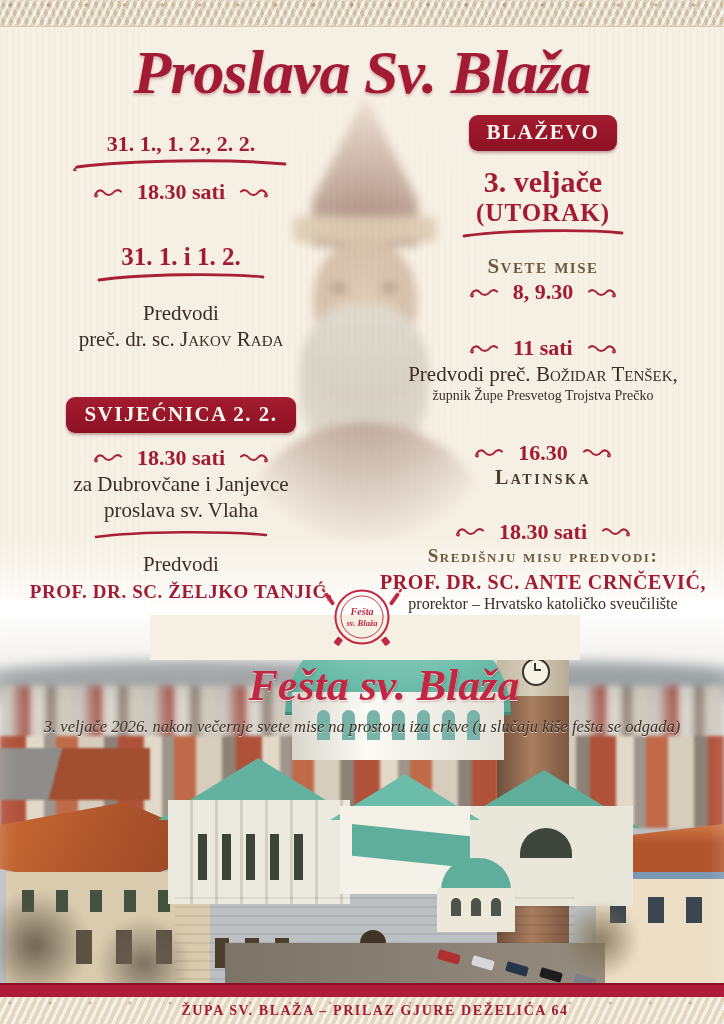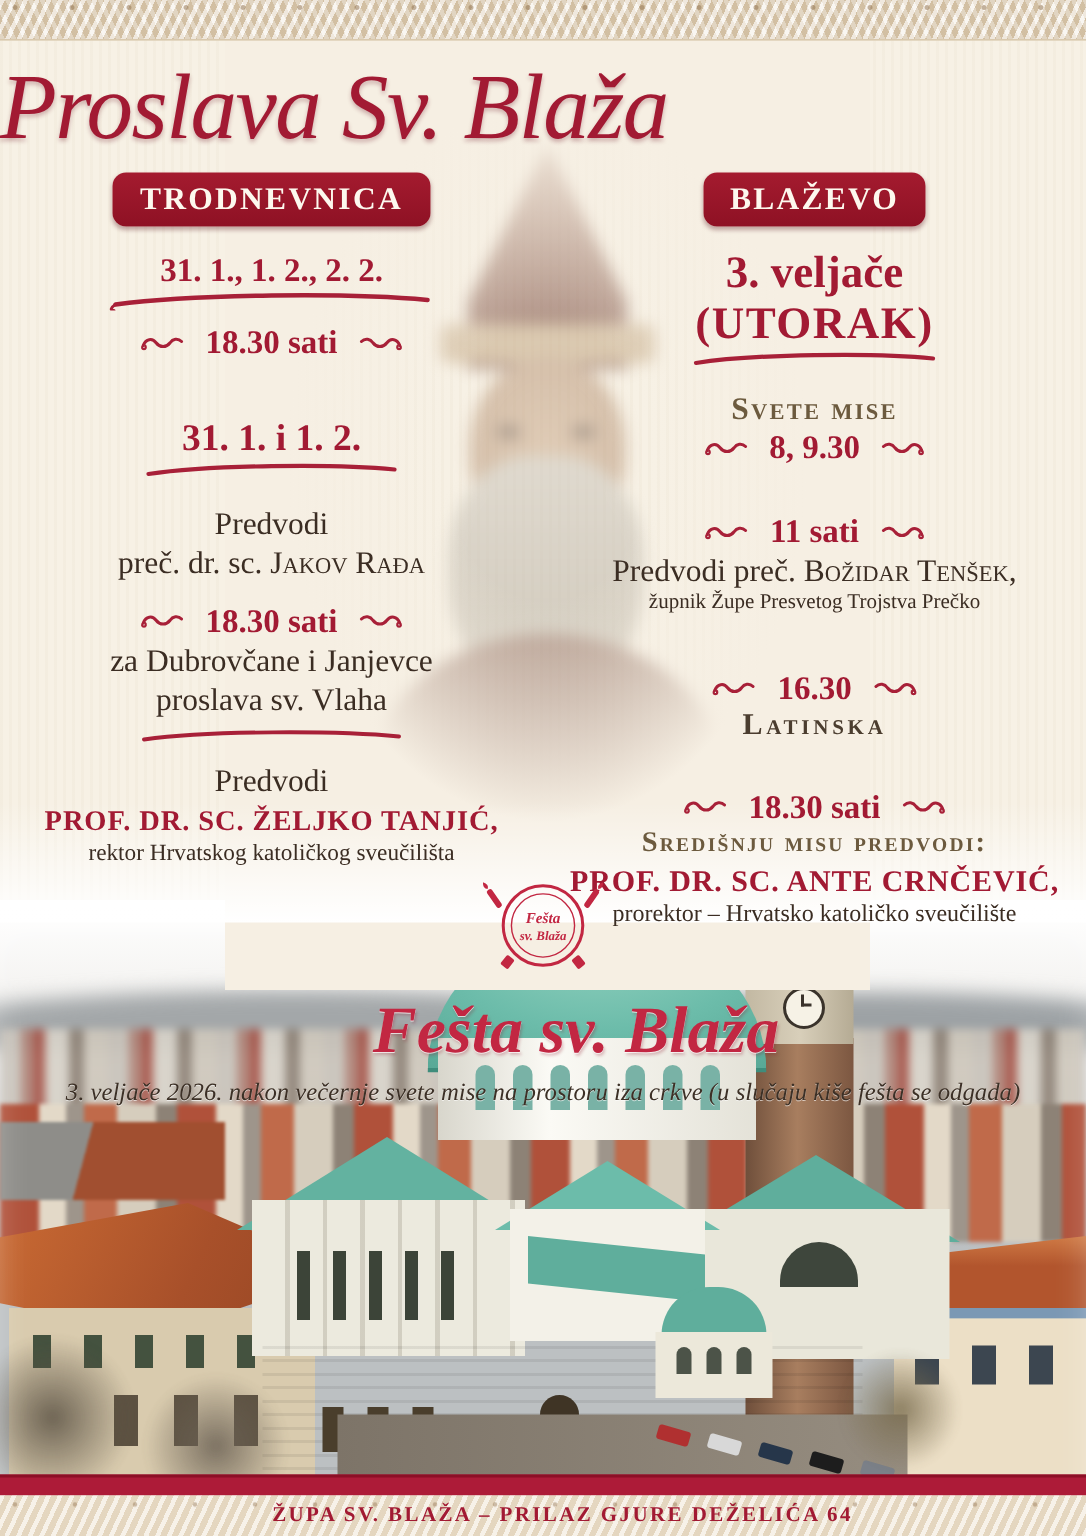--- a/index.html
+++ b/index.html
@@ -48,39 +48,39 @@
   .mitre-band{left:58px;top:128px;width:144px;height:26px;background:#caa87c;border-radius:6px;}
   .face{left:78px;top:150px;width:104px;height:122px;background:radial-gradient(#d4ad88,#b98e6b);border-radius:50% 50% 45% 45%;}
   .eye{width:16px;height:8px;background:#6b503e;border-radius:50%;top:196px;}
   .eye.l{left:96px}.eye.r{left:146px}
   .beard{left:64px;top:216px;width:130px;height:165px;background:linear-gradient(#cfc8bb,#b1a896);border-radius:42% 42% 50% 50%;}
   .shoulders{left:8px;top:335px;width:244px;height:175px;background:linear-gradient(#8a5a49,#74443a);border-radius:50% 50% 0 0 / 60% 60% 0 0;}
   .saint-fade{position:absolute;left:150px;top:20px;width:430px;height:640px;z-index:1;
     background:radial-gradient(52% 48% at 50% 45%, rgba(246,239,227,0) 30%, #f6efe3 78%);}
   
   .title{
-    position:relative;z-index:2;margin:40px 0 0;
-    font-size:62px;line-height:1.05;font-style:italic;font-weight:normal;
+    position:relative;z-index:2;margin:40px 0 0;text-align:center;
+    font-size:62px;line-height:1.05;font-style:italic;font-weight:bold;
     color:var(--accent-red,#9c1b30);letter-spacing:-1px;
     text-shadow:0 2px 3px rgba(110,20,35,.30);
   }
   
   .columns{position:relative;z-index:2;display:flex;margin-top:10px;}
   .col{width:50%;text-align:center;}
   .badge{
     display:inline-block;padding:5px 18px 6px;border-radius:9px;
     background:linear-gradient(#a41b2f,#8e1124);color:#fdf8ee;
     font-weight:bold;font-size:21px;letter-spacing:1.5px;
     box-shadow:0 2px 3px rgba(90,20,30,.35);
   }
   .red{color:var(--accent-red,#a21a33);}
   .dates{margin-top:16px;font-size:22px;font-weight:bold;}
   .dates2{margin-top:38px;font-size:25px;font-weight:bold;}
   .bigdate{margin-top:14px;font-size:30px;font-weight:bold;}
-  .day{font-size:30px;font-weight:bold;letter-spacing:1px;}
+  .day{font-size:25px;font-weight:bold;letter-spacing:1px;}
   .flourish{display:block;margin:0 auto;}
   .time-row{display:flex;justify-content:center;align-items:center;gap:10px;margin-top:8px;
     font-size:22px;font-weight:bold;color:var(--accent-red,#a21a33);}
   .sw{flex:0 0 auto;}
   .plain{font-size:21px;line-height:1.25;}
   .mt16{margin-top:16px}.mt12{margin-top:12px}.mt10{margin-top:10px}
   .mt30{margin-top:30px}.mt34{margin-top:34px}.mt44{margin-top:44px}
   .smallcaps{font-variant:small-caps;}
   .label-brown{margin-top:14px;font-variant:small-caps;font-weight:bold;font-size:21px;
     letter-spacing:1.5px;color:var(--label-brown,#6c5a3e);}
@@ -198,21 +198,20 @@
     <div class="beard"></div>
     <div class="shoulders"></div>
   </div>
   <div class="saint-fade"></div>
 
   <h1 class="title">Proslava Sv. Blaža</h1>
 
   <div class="columns">
 
     <div class="col">
-      <div class="badge">TRODNEVNICA</div>
       <div class="dates red">31. 1., 1. 2., 2. 2.</div>
       <svg class="flourish" width="224" height="14" viewBox="0 0 224 14">
           <path d="M8 10 C60 3 164 2 216 7" fill="none" stroke="#a82038" stroke-width="3" stroke-linecap="round"></path>
           <path d="M8 10 c-3 2 -4 4 -1 4" fill="none" stroke="#a82038" stroke-width="2" stroke-linecap="round"></path>
         </svg>
       <div class="time-row">
         <svg class="sw" width="34" height="13" viewBox="0 0 40 14">
             <path d="M3 9 c2 -5 7 -6 10 -2 c3 4 8 4 11 0 c2 -3 6 -4 9 -1" fill="none" stroke="#a82038" stroke-width="2.4" stroke-linecap="round"></path>
             <path d="M3 9 c-1.5 1.5 -1 3 .5 3 c1.5 0 2 -2 .5 -3" fill="none" stroke="#a82038" stroke-width="1.8"></path>
           </svg>
@@ -223,39 +222,41 @@
           </svg>
       </div>
 
       <div class="dates2 red">31. 1. i 1. 2.</div>
       <svg class="flourish" width="176" height="13" viewBox="0 0 176 13">
           <path d="M6 9 C46 3 130 2 170 6" fill="none" stroke="#a82038" stroke-width="2.8" stroke-linecap="round"></path>
         </svg>
       <div class="plain mt16">Predvodi</div>
       <div class="plain"><span>preč. dr. sc. </span><span class="smallcaps">Jakov Rađa</span></div>
 
+      <div class="mt44">
+        <div class="badge">SVIJEĆNICA 2. 2.</div>
+      </div>
       <div class="time-row mt12">
         <svg class="sw" width="34" height="13" viewBox="0 0 40 14">
             <path d="M3 9 c2 -5 7 -6 10 -2 c3 4 8 4 11 0 c2 -3 6 -4 9 -1" fill="none" stroke="#a82038" stroke-width="2.4" stroke-linecap="round"></path>
             <path d="M3 9 c-1.5 1.5 -1 3 .5 3 c1.5 0 2 -2 .5 -3" fill="none" stroke="#a82038" stroke-width="1.8"></path>
           </svg>
         <span>18.30 sati</span>
         <svg class="sw" width="34" height="13" viewBox="0 0 40 14" style="transform:scaleX(-1)">
             <path d="M3 9 c2 -5 7 -6 10 -2 c3 4 8 4 11 0 c2 -3 6 -4 9 -1" fill="none" stroke="#a82038" stroke-width="2.4" stroke-linecap="round"></path>
             <path d="M3 9 c-1.5 1.5 -1 3 .5 3 c1.5 0 2 -2 .5 -3" fill="none" stroke="#a82038" stroke-width="1.8"></path>
           </svg>
       </div>
       <div class="plain">za Dubrovčane i Janjevce</div>
       <div class="plain">proslava sv. Vlaha</div>
       <svg class="flourish" style="margin-top:6px" width="186" height="12" viewBox="0 0 186 12">
           <path d="M8 8 C52 2 136 2 178 6" fill="none" stroke="#a82038" stroke-width="2.6" stroke-linecap="round"></path>
         </svg>
       <div class="plain mt10">Predvodi</div>
       <div class="red-name">PROF. DR. SC. ŽELJKO TANJIĆ,</div>
-      <div class="role">rektor Hrvatskog katoličkog sveučilišta</div>
     </div>
 
     <div class="col">
       <div class="badge">BLAŽEVO</div>
       <div class="bigdate red">3. veljače</div>
       <div class="day red">(UTORAK)</div>
       <svg class="flourish" width="170" height="13" viewBox="0 0 170 13">
           <path d="M6 9 C44 3 126 2 164 6" fill="none" stroke="#a82038" stroke-width="2.8" stroke-linecap="round"></path>
         </svg>
       <div class="label-brown">Svete mise</div>

